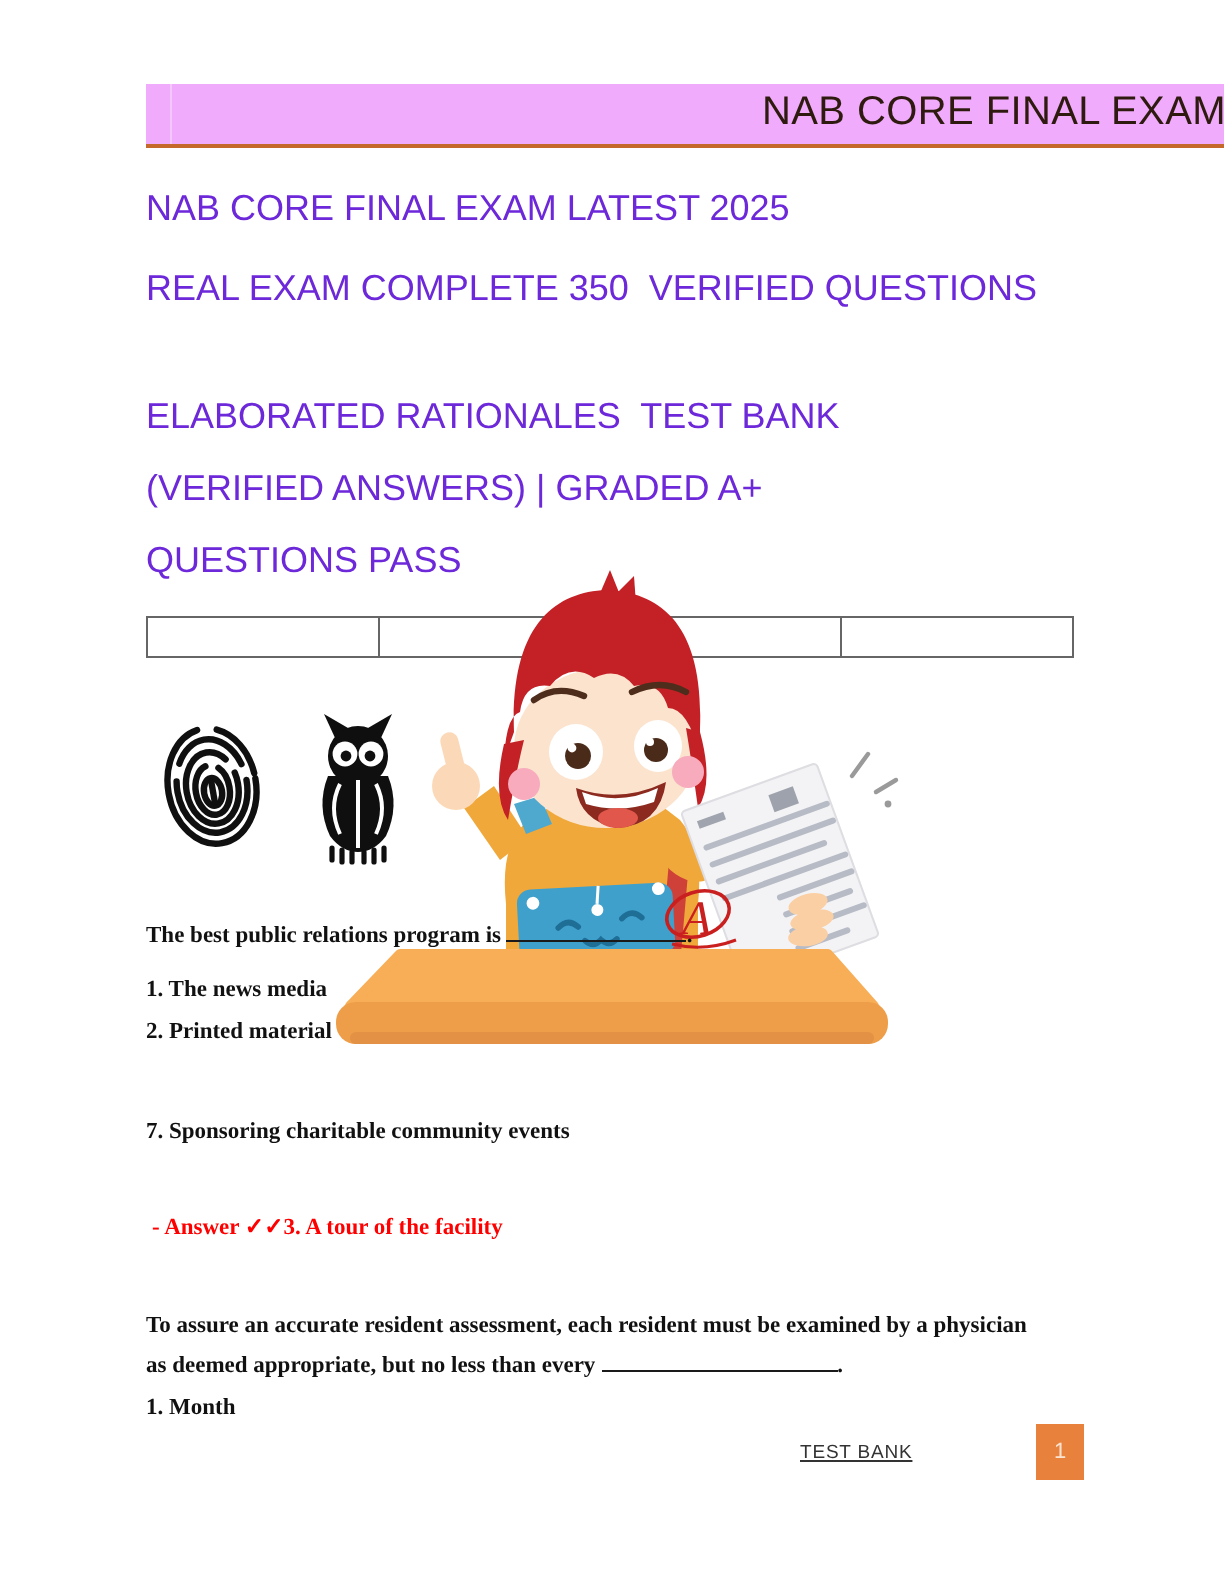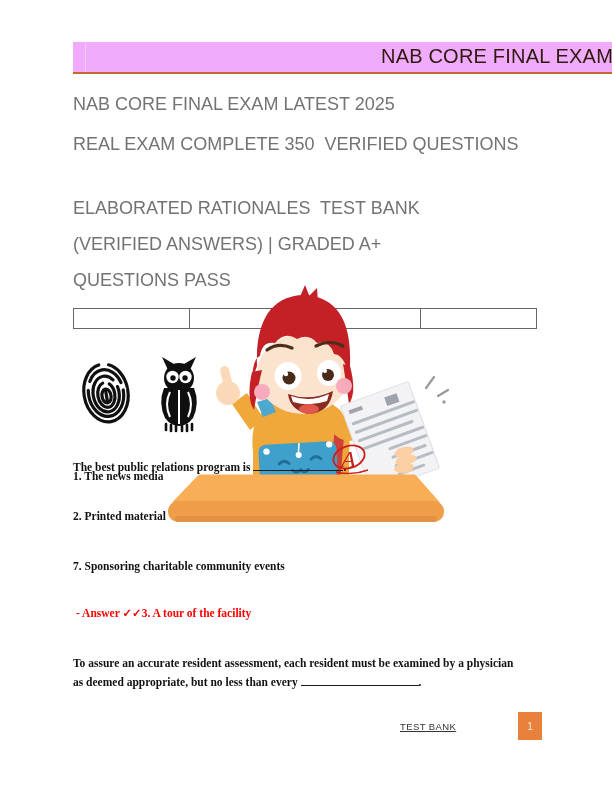--- a/index.html
+++ b/index.html
@@ -5,21 +5,21 @@
   html,body{margin:0;padding:0;background:#ffffff;}
   .page{position:relative;width:612px;height:792px;background:#ffffff;overflow:hidden;
         font-family:"Liberation Sans",sans-serif;}
   
   .header-bar{position:absolute;left:73px;top:42px;width:548px;height:30px;
      background:#f0abfc;border-bottom:2px solid #C4682B;}
   .header-accent{position:absolute;left:12px;top:0;width:1px;height:30px;background:rgba(255,255,255,.35);}
   .header-title{position:absolute;right:8px;top:3px;font-size:20px;font-weight:500;
      color:#2E1A0E;letter-spacing:.2px;white-space:pre;}
   
-  .h{position:absolute;left:73px;width:470px;font-size:18px;font-weight:400;color:#737373;
+  .h{position:absolute;left:73px;width:470px;font-size:18px;font-weight:400;color:#6d28d9;
      line-height:20px;white-space:pre;}
   
   .grid-table{position:absolute;left:73px;top:308px;width:464px;height:21px;display:flex;z-index:0;}
   .grid-cell{flex:1;border:1px solid #666;border-left:none;}
   .grid-cell:first-child{border-left:1px solid #666;}
   
   .illus{position:absolute;left:70px;top:282px;width:405px;height:245px;z-index:1;}
   
   .q{position:absolute;left:73px;width:480px;font-family:"Liberation Serif","DejaVu Serif",serif;
      font-weight:700;font-size:11.5px;color:#111;line-height:15px;z-index:2;white-space:pre-wrap;}
@@ -182,25 +182,26 @@
     </g>
 
     <g>
       <path d="M200,477 L414,477 L437,503 L175,503 Z" fill="#F8AE56" stroke="#F8AE56" stroke-width="5" stroke-linejoin="round"></path>
       <rect x="168" y="501" width="276" height="21" rx="10" fill="#EE9E48"></rect>
       <rect x="175" y="516" width="262" height="6" rx="3" fill="#E29145"></rect>
     </g>
   </svg>
 
   <div class="q" style="top:459px"><span>The best public relations program is </span><span class="blank blank-q1"></span><span>.</span></div>
-  <div class="q" style="top:469px">1. The news media</div>
+  <div class="q" style="top:488px">1. The news media</div>
   <div class="q" style="top:509px">2. Printed material</div>
   <div class="q" style="top:559px">7. Sponsoring charitable community events</div>
 
   <div class="answer">- Answer ✓✓3. A tour of the facility</div>
 
   <div class="q" style="top:656px">To assure an accurate resident assessment, each resident must be examined by a physician</div>
   <div class="q" style="top:674px"><span>as deemed appropriate, but no less than every </span><span class="blank blank-q2"></span><span>.</span></div>
+  <div class="q" style="top:697px">1. Month</div>
 
   <div class="footer-label">TEST BANK</div>
   <div class="page-badge">1</div>
 
 </div>
 
 </body></html>

